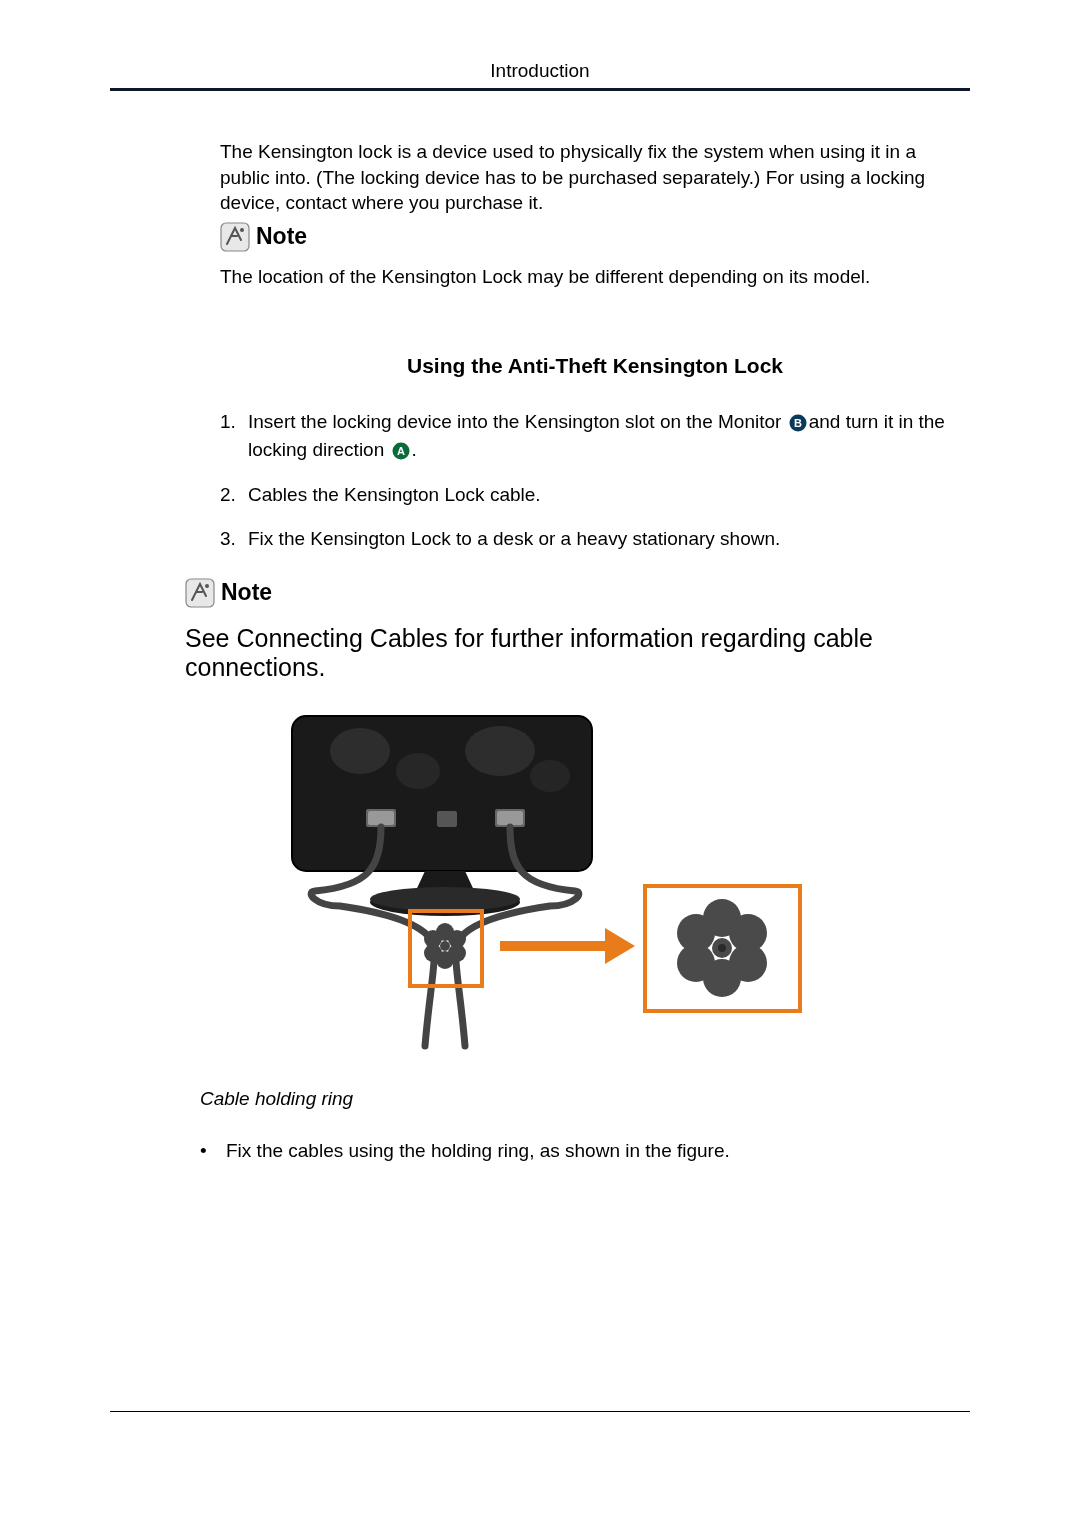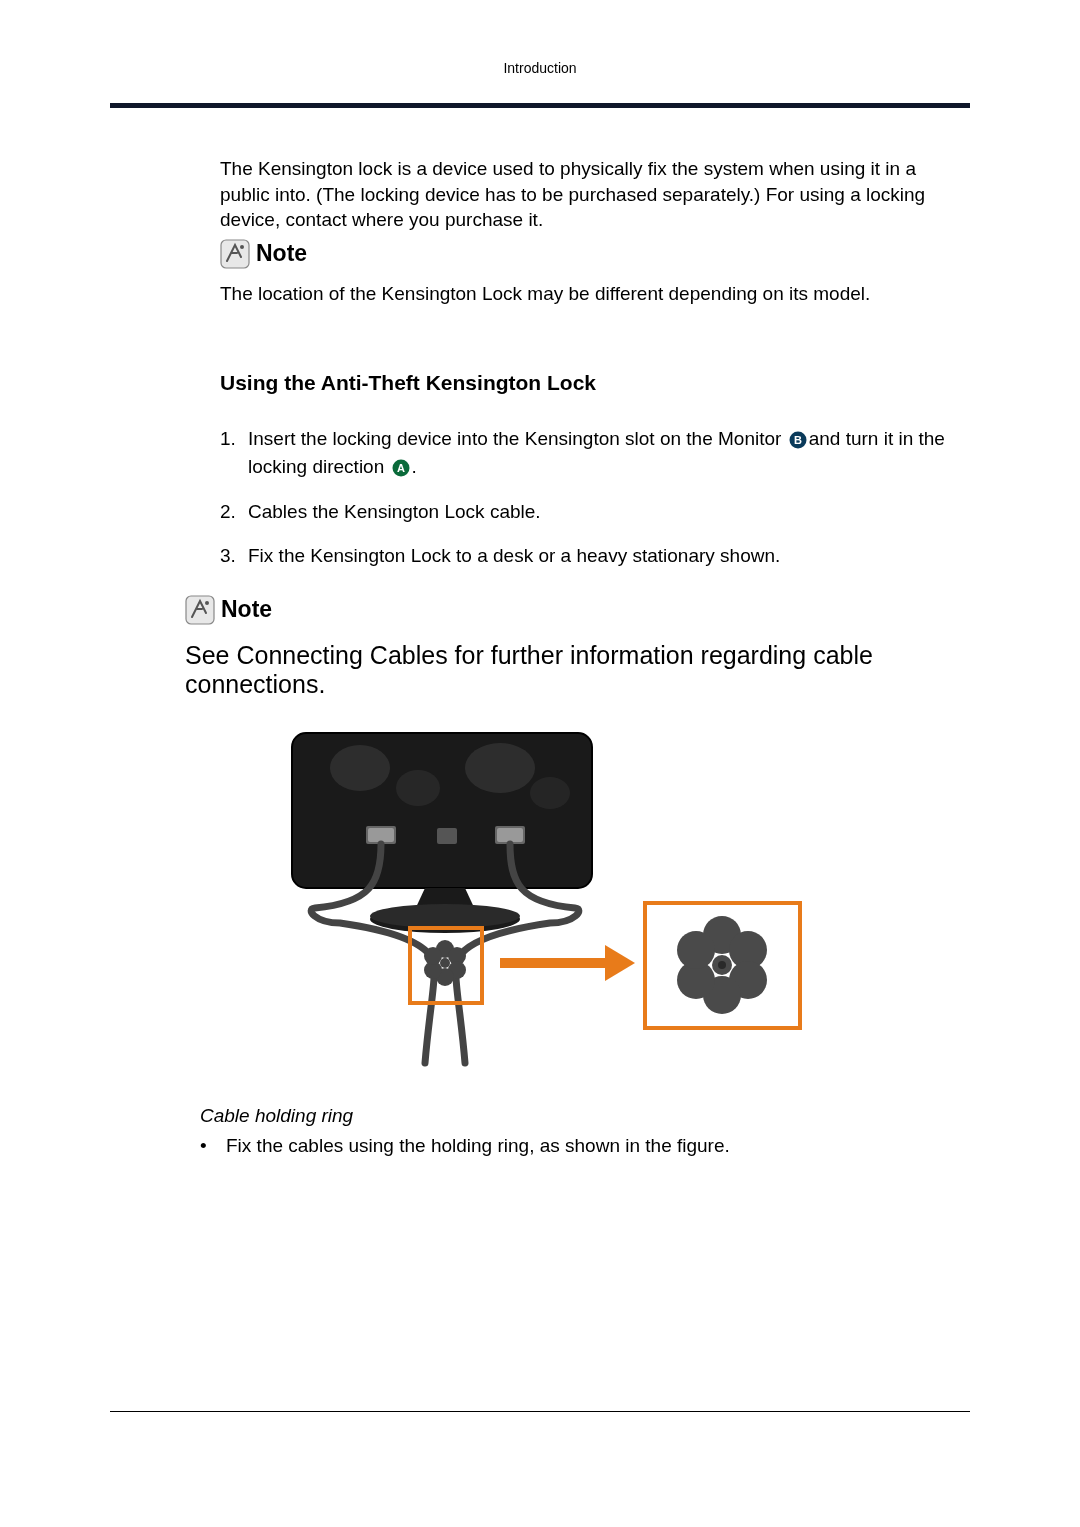--- a/index.html
+++ b/index.html
@@ -13,23 +13,23 @@
       color: #000000;
       width: 1080px;
       height: 1527px;
       position: relative;
     }
     .page {
       padding: 60px 110px 0 110px;
     }
     .header {
       text-align: center;
-      font-size: 14px;
-      padding-bottom: 27px;
-      border-bottom: 5px solid #0f172a;
+      font-size: 19px;
+      padding-bottom: 6px;
+      border-bottom: 3px solid #0f172a;
       margin-bottom: 48px;
     }
     .content-indent {
       padding-left: 110px;
     }
     .para {
       font-size: 19px;
       line-height: 1.35;
       margin-bottom: 4px;
     }
@@ -50,20 +50,21 @@
     }
     .note-text {
       font-size: 19px;
       line-height: 1.4;
       margin-bottom: 63px;
     }
     .heading {
       font-size: 21px;
       font-weight: bold;
       margin-bottom: 30px;
+      text-align: center;
     }
     .ordered-list {
       list-style: none;
       font-size: 19px;
     }
     .ordered-list li {
       display: flex;
       margin-bottom: 16px;
       line-height: 1.5;
     }
@@ -100,21 +101,21 @@
     .figure-container {
       width: 540px;
       height: 350px;
       margin: 0 auto 32px auto;
       position: relative;
     }
     .caption {
       font-size: 19px;
       font-style: italic;
       padding-left: 90px;
-      margin-bottom: 8px;
+      margin-bottom: 30px;
     }
     .bullet-list {
       list-style: none;
       font-size: 19px;
       padding-left: 90px;
     }
     .bullet-list li {
       display: flex;
     }
     .bullet-dot {

